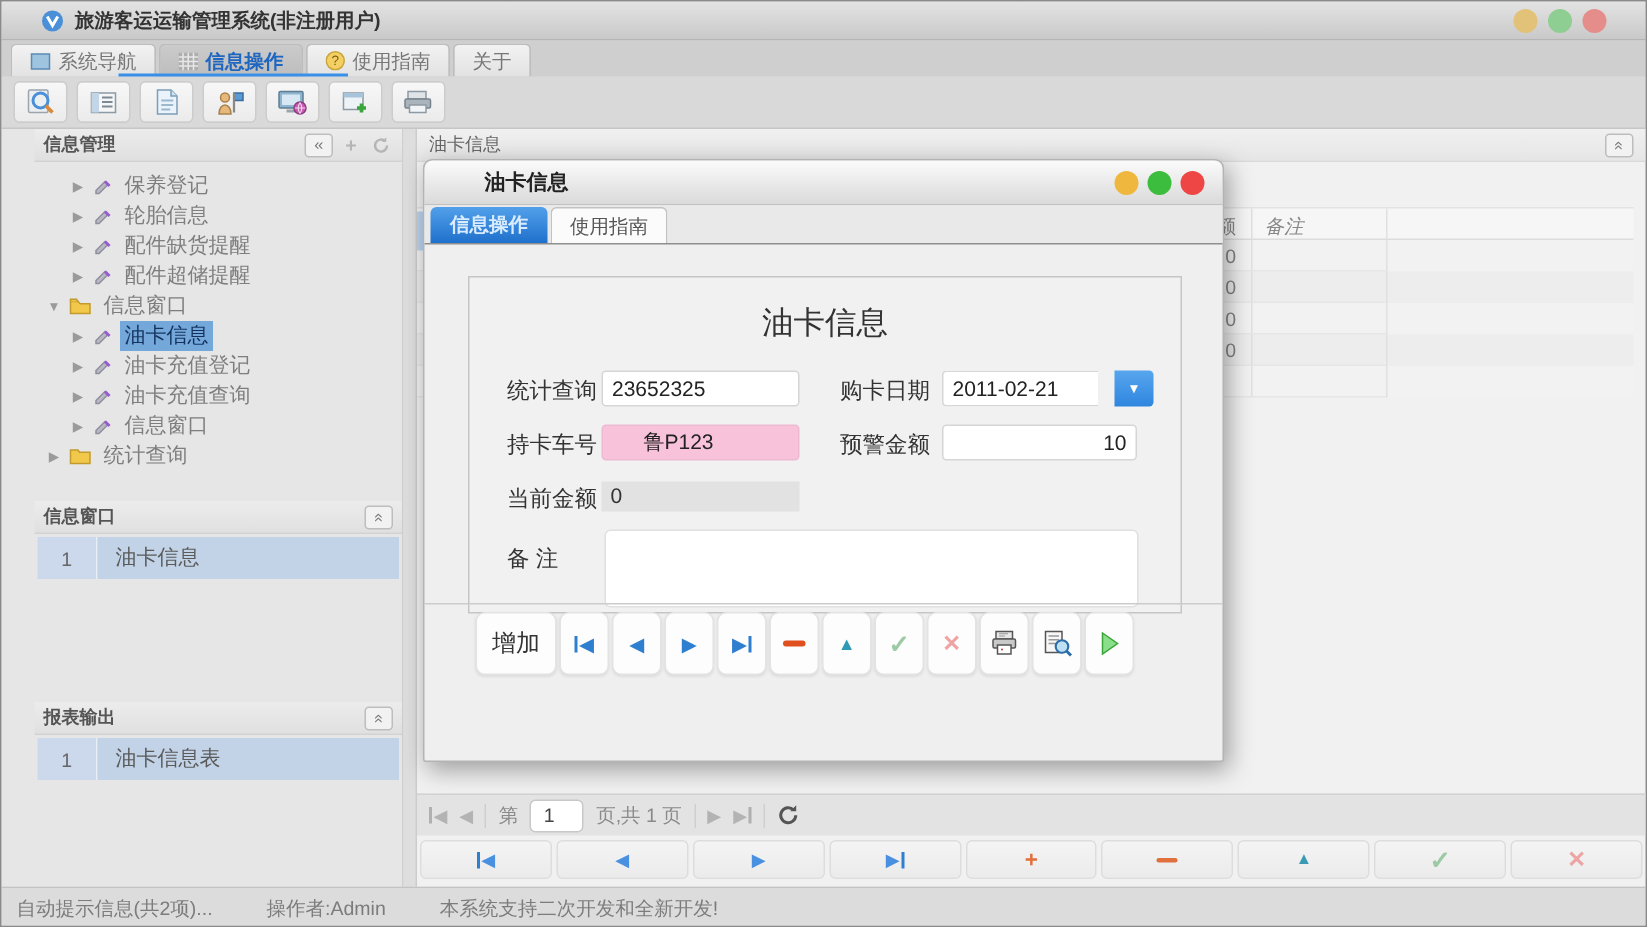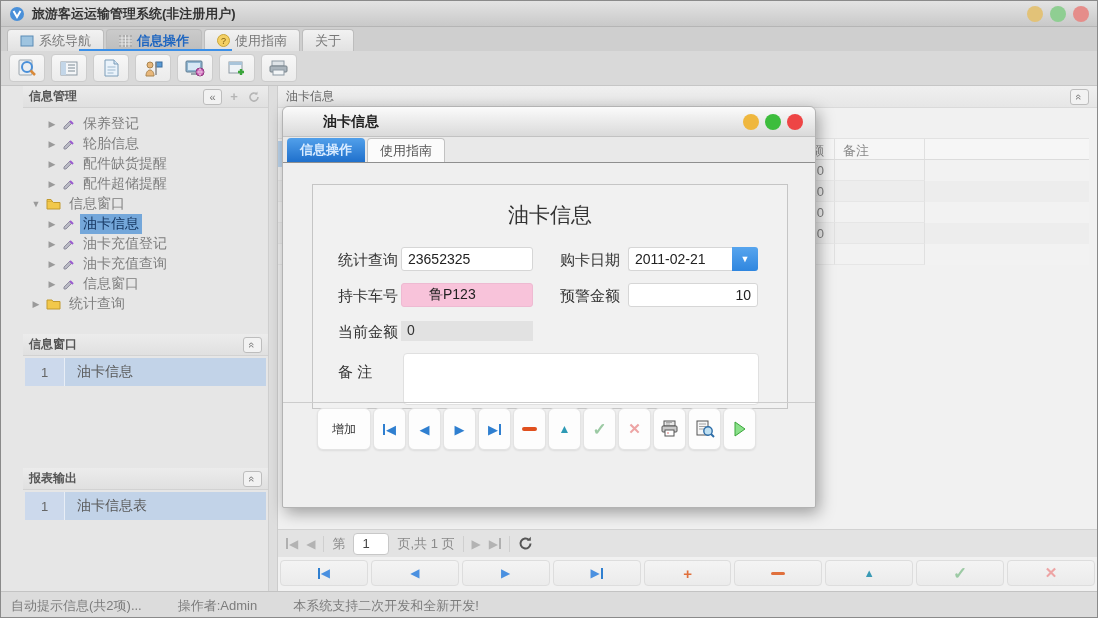--- a/index.html
+++ b/index.html
@@ -1,21 +1,21 @@
 <!DOCTYPE html>
 <html><head>
 <meta charset="utf-8">
 <style>
   * { margin:0; padding:0; box-sizing:border-box; }
   html,body { width:1098px; height:618px; }
   body { font-family:"Liberation Sans","DejaVu Sans",sans-serif; font-size:13px; color:#444; background:#e6e6e6; }
   .app { position:relative; width:1098px; height:618px; overflow:hidden; border:1px solid #8a8a8a; background:#dcdcdc; }
 
   
-  .titlebar { height:26px; display:flex; align-items:center; padding:0 8px; gap:7px;
+  .titlebar { height:26px; display:flex; align-items:center; padding:0 26px; gap:7px;
     background:linear-gradient(#e3e3e3,#c9c9c9); border-bottom:1px solid #b5b5b5; }
   .titlebar .title { font-weight:bold; font-size:13px; color:#333; flex:1; }
   .win-dots { display:flex; gap:7px; }
   .dot { width:16px; height:16px; border-radius:50%; }
   .dot.min { background:#e2c278; } .dot.max { background:#8fce92; } .dot.close { background:#e58d8a; }
 
   
   .tabbar { position:relative; height:24px; background:#cfcfcf; display:flex; align-items:flex-end; padding-left:6px; }
   .mtab { display:flex; align-items:center; gap:5px; height:22px; padding:0 12px; margin-right:2px;
     background:linear-gradient(#f2f2f2,#e2e2e2); border:1px solid #bdbdbd; border-bottom:none;
@@ -59,21 +59,21 @@
 
   
   .main-header { height:22px; display:flex; align-items:center; padding:0 8px;
     background:linear-gradient(#f0f0f0,#e6e6e6); border-bottom:1px solid #dadada; }
   .main-header .ptitle { flex:1; font-size:12px; color:#666; }
 
   
   .bg-table { position:absolute; left:0; right:8px; top:52px; }
   .bgt-header { display:flex; height:22px; background:#f6f6f6; border-top:1px solid #e2e2e2; border-bottom:1px solid #dcdcdc; color:#888; }
   .bgt-c1 { width:557px; text-align:right; padding:3px 10px 0 0; border-right:1px solid #e0e0e0; }
-  .bgt-c2 { width:90px; padding:3px 0 0 8px; border-right:1px solid #e0e0e0; }
+  .bgt-c2 { width:90px; padding:3px 0 0 8px; border-right:1px solid #e0e0e0;font-style:italic; }
   .bgt-row { display:flex; height:21px; color:#828282; }
   .bgt-row:nth-child(odd) { background:#ededed; }
   .bgt-row:nth-child(even) { background:#f2f2f2; }
   .bgt-row .bgt-c1 { padding-top:3px; border-bottom:1px solid #e6e6e6; }
   .bgt-row .bgt-c2 { border-bottom:1px solid #e6e6e6; }
   .sel-sliver { position:absolute; left:0; top:55px; width:4px; height:26px; background:#bcd4ec; }
 
   
   .dialog { position:absolute; left:4px; top:20px; width:534px; height:402px; background:#efefef;
     border:1px solid #b3b3b3; border-radius:6px 6px 2px 2px; box-shadow:3px 5px 16px rgba(0,0,0,0.35); }
@@ -89,32 +89,32 @@
   .dtab.inactive { background:#fbfbfb; border:1px solid #c2c2c2; border-bottom:none; color:#555; }
   .dlg-body { position:relative; height:292px; }
   .groupbox { position:absolute; left:29px; top:21px; width:476px; height:225px; background:#f1f1f1; border:1px solid #c5c5c5; }
   .form-heading { position:absolute; left:0; right:0; top:16px; text-align:center; font-size:21px; color:#333; }
   .flabel { position:absolute; font-size:15px; color:#333; }
   .fld { position:absolute; height:24px; border:1px solid #d6d6d6; border-radius:3px; background:#fff;
     font-family:inherit; font-size:14px; color:#222; padding:0 6px; outline:none; }
   .fld.pink { background:#f8c3da; border-color:#eebad2; }
   .fld.right { text-align:right; }
   .readonly-fld { position:absolute; height:20px; background:#e2e2e2; font-size:14px; color:#333; padding:1px 0 0 6px; }
-  .combo { position:absolute; display:flex; height:24px; }
+  .combo { position:absolute; display:flex; height:24px;gap:11px; }
   .combo .cfield { width:104px; background:#fff; border:1px solid #d6d6d6; border-right:none;
     border-radius:3px 0 0 3px; font-size:14px; color:#222; display:flex; align-items:center; padding-left:6px; }
   .combo .cbtn { width:26px; background:linear-gradient(#57a5ee,#2f86df); border-radius:0 3px 3px 0;
     display:flex; align-items:center; justify-content:center; color:#fff; font-size:9px; }
   .remark-area { position:absolute; left:90px; top:168px; width:356px; height:52px; background:#fff;
     border:1px solid #e0e0e0; border-radius:4px; resize:none; font-family:inherit; font-size:14px; padding:4px 6px; outline:none; }
   .dlg-toolbar { position:absolute; left:0; right:0; bottom:0; height:53px; border-top:1px solid #cccccc;
     display:flex; align-items:center; padding-left:34px; gap:2px; }
   .dbtn { height:42px; background:#fdfdfd; border:1px solid #e3e3e3; border-radius:6px;
     display:flex; align-items:center; justify-content:center; box-shadow:0 1px 2px rgba(0,0,0,0.08); }
-  .dbtn.txt { width:54px; font-size:12px; color:#333; }
+  .dbtn.txt { width:54px; font-size:16px; color:#333; }
   .dbtn.sq { width:33px; }
   .g-blue { color:#2f7fd0; font-size:13px; }
   .g-teal { color:#2e9ab5; font-size:12px; }
   .g-check { color:#9ccaa4; font-size:17px; font-weight:bold; }
   .g-cross { color:#eda4a4; font-size:15px; font-weight:bold; }
   .minus-bar { width:15px; height:4px; background:#e0501e; border-radius:2px; }
   .navbar-glyph { display:flex; align-items:center; gap:1px; }
   .vbar { width:2px; height:11px; background:#2f7fd0; }
   .vbar.gray { background:#b0b0b0; }
 

